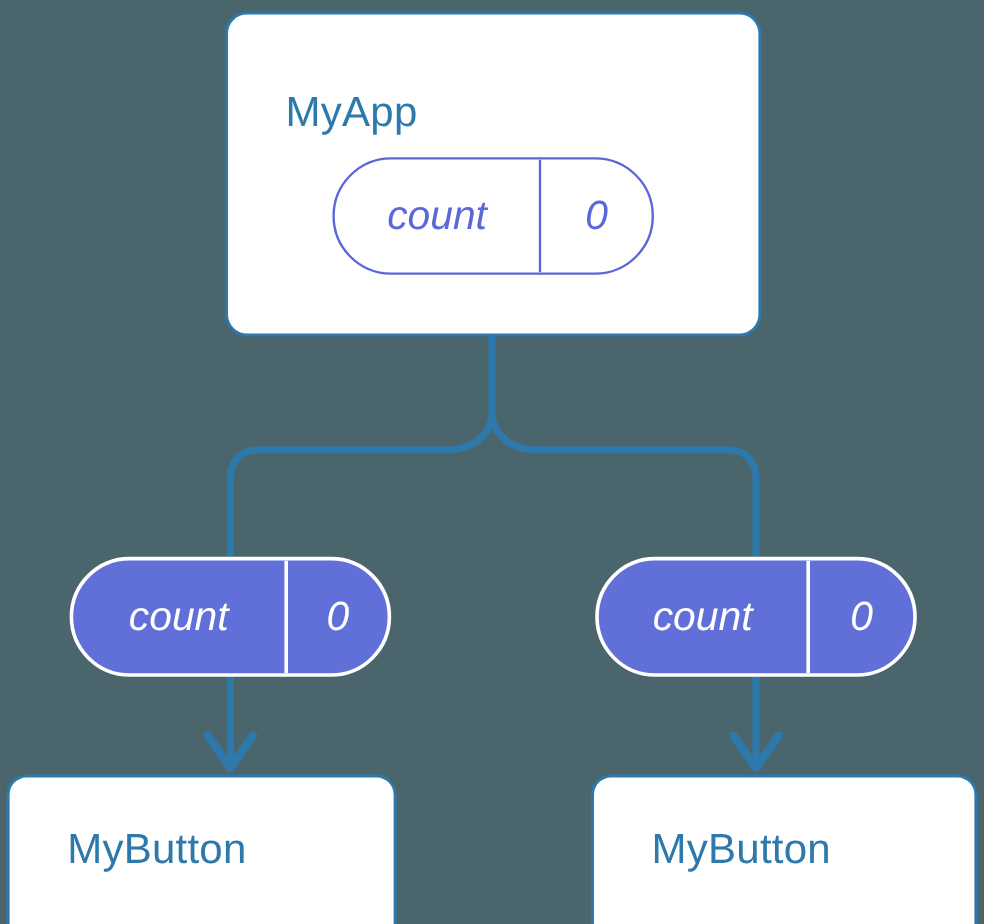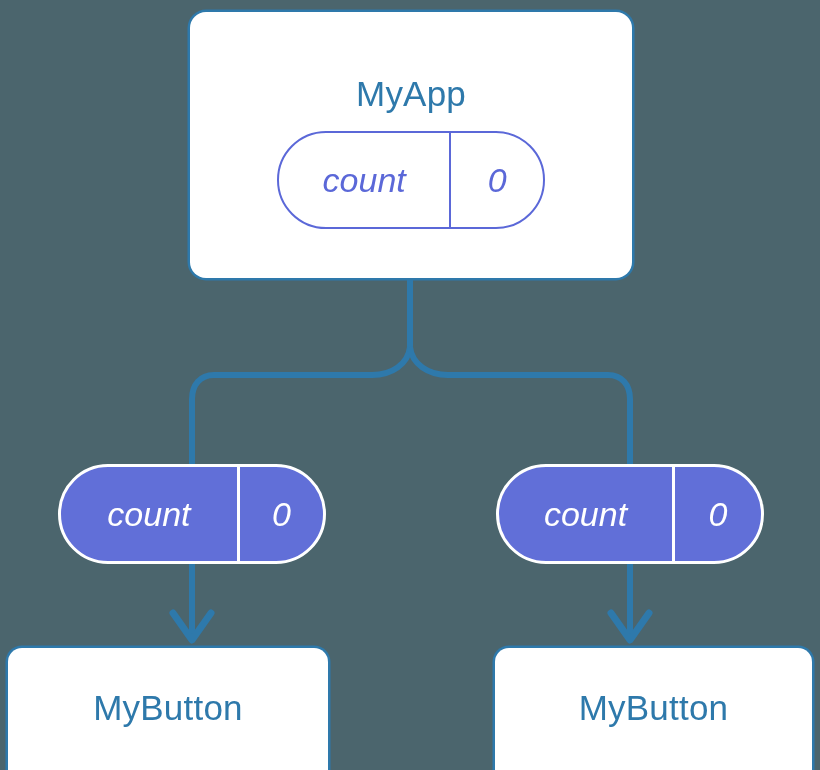--- a/index.html
+++ b/index.html
@@ -38,23 +38,24 @@
     border-radius: 14px;
     box-shadow: 0 0 0 2.5px #2e79ab;
     z-index: 2;
     box-sizing: border-box;
   }
 
   .node-title {
     color: #2e79ab;
     font-size: 35px;
     font-weight: 400;
-    text-align: center;
+    text-align: left;
     letter-spacing: 0.2px;
     white-space: nowrap;
+    margin-left: 48px;
   }
 
   
   #myapp-box {
     left: 190px;
     top: 12px;
     width: 442px;
     height: 266px;
     border-radius: 16px;
   }

